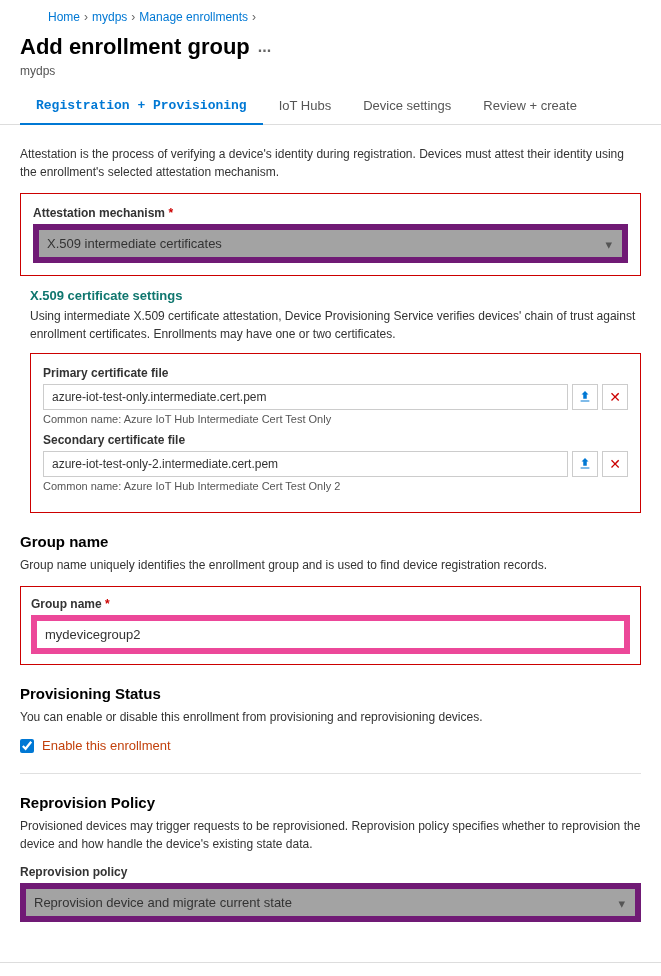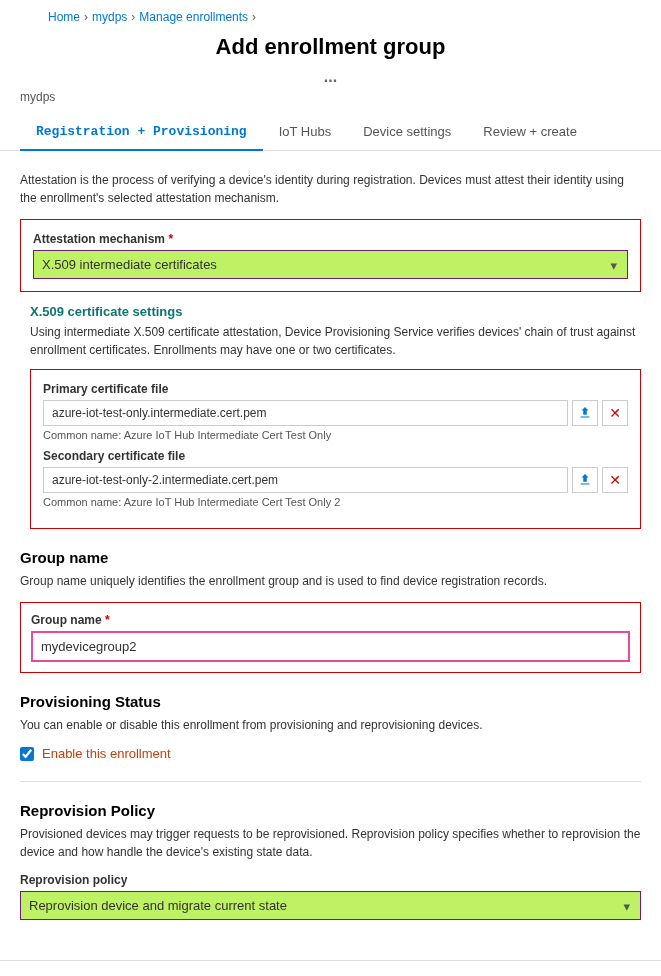--- a/index.html
+++ b/index.html
@@ -2,52 +2,52 @@
 <html><head>
   <meta charset="utf-8">
   <style>
     * { box-sizing: border-box; margin: 0; padding: 0; }
     body { font-family: 'Segoe UI', Arial, sans-serif; font-size: 13px; color: #333; background: #fff; width: 661px; min-height: 976px; }
     
     .breadcrumb { display: flex; align-items: center; gap: 4px; padding: 10px 20px 6px; font-size: 12px; color: #0078d4; margin-left: 28px; }
     .breadcrumb span { color: #333; }
     .breadcrumb .sep { color: #666; }
     
-    .page-title { padding: 4px 20px 2px; font-size: 22px; font-weight: 600; color: #000; display: flex; align-items: center; gap: 8px; flex-direction: column; }
+    .page-title { padding: 4px 20px 2px; font-size: 22px; font-weight: 600; color: #000; display: flex; align-items: center; gap: 8px; }
     .page-subtitle { padding: 2px 20px 10px; font-size: 12px; color: #555; }
     
     .tabs { display: flex; border-bottom: 1px solid #ddd; padding: 0 20px; margin-bottom: 0; }
     .tab { padding: 10px 16px; font-size: 13px; cursor: pointer; color: #555; border-bottom: 2px solid transparent; margin-bottom: -1px; white-space: nowrap; }
     .tab.active { color: #0078d4; border-bottom: 2px solid #0078d4; font-weight: 600; font-family: Liberation Mono, monospace; }
     
     .content { padding: 20px 20px; }
     
     .section-title { font-size: 15px; font-weight: 700; margin-bottom: 6px; color: #000; }
     .section-desc { font-size: 12px; color: #333; margin-bottom: 12px; line-height: 1.5; }
     
     .field-label { font-size: 12px; font-weight: 600; margin-bottom: 4px; color: #333; }
     .field-label .required { color: #c00; }
     
-    .select-wrapper { position: relative; border: 1px solid #701a75; background: #bef264; }
+    .select-wrapper { position: relative; border: 6px solid #701a75; background: #a3a3a3; }
     .select-wrapper select { width: 100%; padding: 6px 30px 6px 8px; border: none; background: transparent; font-size: 13px; appearance: none; color: #333; }
     .select-wrapper::after { content: '▾'; position: absolute; right: 10px; top: 50%; transform: translateY(-50%); pointer-events: none; color: #555; }
     
     .red-box { border: 1.5px solid #c00; padding: 12px; margin-bottom: 12px; }
     
     .subsection-title { font-size: 13px; font-weight: 700; margin-bottom: 4px; color: #0f766e; }
     .subsection-desc { font-size: 12px; color: #333; margin-bottom: 10px; line-height: 1.5; }
     
     .cert-field { margin-bottom: 8px; }
     .cert-input-row { display: flex; align-items: center; gap: 4px; margin-bottom: 3px; }
     .cert-input { flex: 1; padding: 5px 8px; border: 1px solid #ccc; font-size: 12px; color: #333; }
     .cert-icon-btn { width: 26px; height: 26px; border: 1px solid #ccc; background: #fff; cursor: pointer; display: flex; align-items: center; justify-content: center; color: #0078d4; font-size: 14px; }
     .cert-icon-btn.red { color: #c00; }
     .cert-common { font-size: 11px; color: #555; }
     
-    .input-field { width: 100%; padding: 6px 8px; border: 2px solid #ec4899; font-size: 13px; color: #333; }
+    .input-field { width: 100%; padding: 6px 8px; border: 6px solid #ec4899; font-size: 13px; color: #333; }
     
     .group-name-box { border: 1.5px solid #c00; padding: 10px; margin-bottom: 12px; }
     
     .checkbox-row { display: flex; align-items: center; gap: 8px; margin-top: 8px; }
     .checkbox-row input[type="checkbox"] { width: 14px; height: 14px; accent-color: #0078d4; }
     .checkbox-label { font-size: 13px; color: #c2410c; }
     
     .divider { border: none; border-top: 1px solid #e0e0e0; margin: 20px 0; }
     
     .footer { display: flex; align-items: center; gap: 8px; padding: 16px 20px; border-top: 1px solid #ddd; background: #fff; position: sticky; bottom: 0; }

